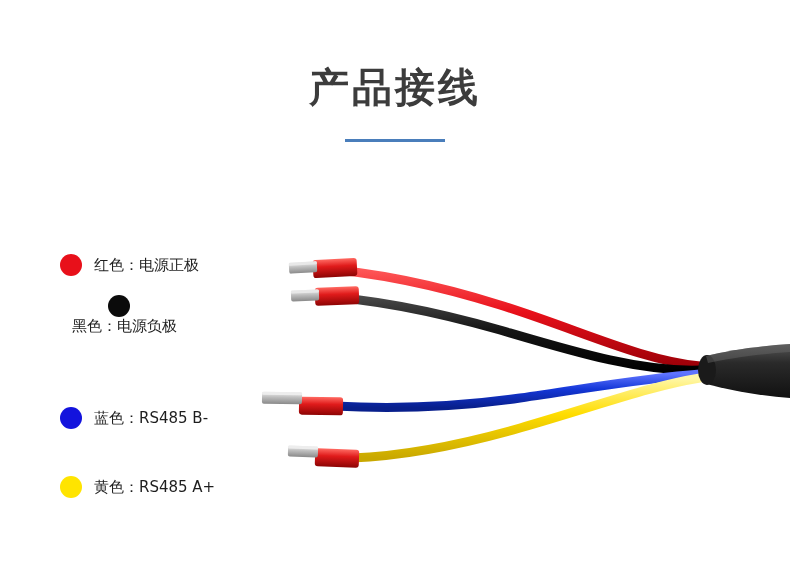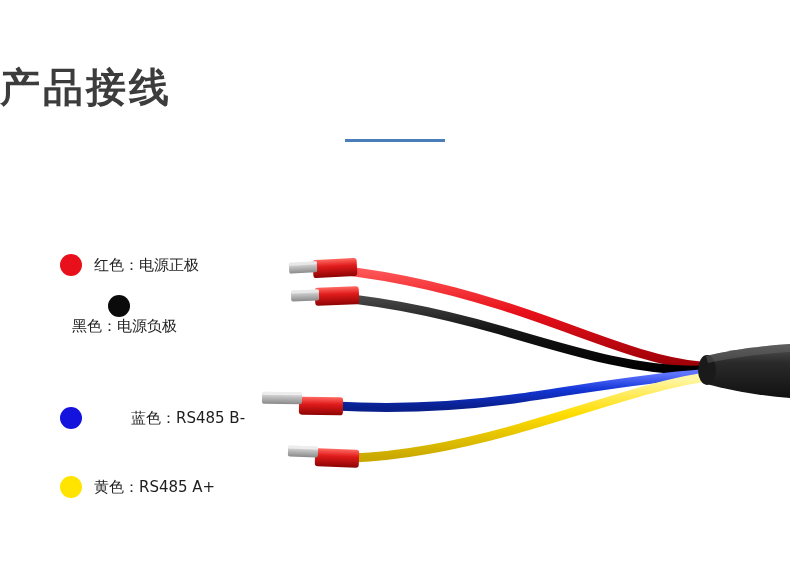--- a/index.html
+++ b/index.html
@@ -18,21 +18,21 @@
     width: 790px;
     height: 585px;
     background: #ffffff;
   }
   
   .title {
     position: absolute;
     top: 60px;
     left: 0;
     width: 790px;
-    text-align: left;
+    text-align: center;
     font-size: 40px;
     font-weight: bold;
     letter-spacing: 3px;
     color: #3c3c3c;
     font-family: "DejaVu Sans", "Liberation Sans", sans-serif;
   }
   .title-underline {
     position: absolute;
     top: 139px;
     left: 345px;
@@ -55,21 +55,21 @@
   }
   .legend-text {
     margin-left: 12px;
     font-size: 15px;
     color: #1e1e1e;
     white-space: nowrap;
     font-family: "DejaVu Sans", "Liberation Sans", sans-serif;
   }
   #legend-red   { left: 60px; top: 252px; }
   #legend-black { left: 60px; top: 295px; flex-direction: column; }
-  #legend-blue  { left: 60px; top: 405px; gap: 37px; }
+  #legend-blue  { left: 60px; top: 405px; }
   #legend-yellow{ left: 60px; top: 474px; }
 
   
   #wire-art {
     position: absolute;
     left: 0;
     top: 0;
     width: 790px;
     height: 585px;
     pointer-events: none;

